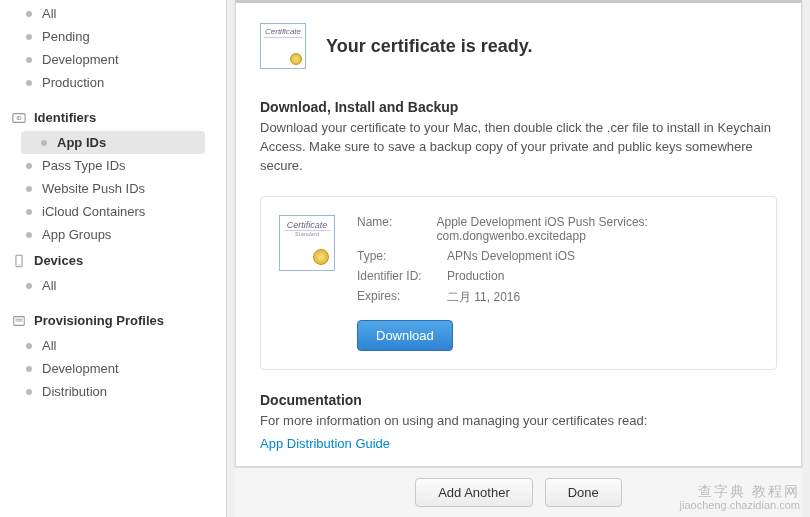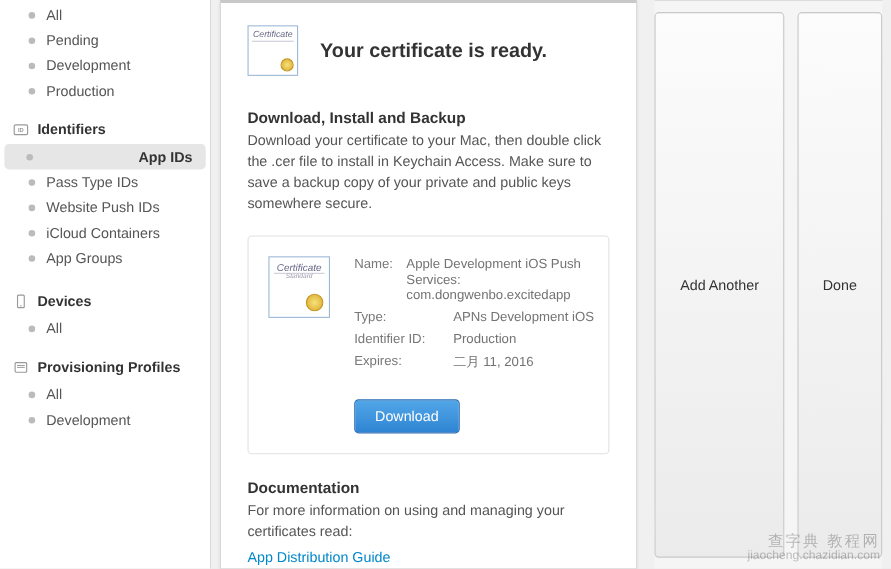--- a/index.html
+++ b/index.html
@@ -43,39 +43,38 @@
       display: flex;
       align-items: center;
       padding: 4px 12px 4px 26px;
       cursor: pointer;
       color: #555;
       font-size: 13px;
     }
     .sidebar-item.selected {
       background: #e6e6e6;
       border-radius: 4px;
-      margin: 0 4px;
+      margin: 0 21px;
       padding-left: 20px;
       font-weight: 600;
       color: #333;
-      justify-content: space-between;
     }
     .bullet {
       width: 6px;
       height: 6px;
       border-radius: 50%;
       background: #bbb;
       margin-right: 10px;
       flex-shrink: 0;
     }
     .main {
       flex: 1;
       background: #f0f0f0;
       display: flex;
-      flex-direction: row;
+      flex-direction: column;
       height: 100%;
     }
     .content-area {
       flex: 1;
       background: #fff;
       margin: 0 8px;
       box-shadow: 0 1px 3px rgba(0,0,0,0.1);
       border: 1px solid #d8d8d8;
       border-top: 3px solid #c8c8c8;
       overflow-y: auto;
@@ -190,21 +189,21 @@
     }
     .download-btn {
       background: linear-gradient(#52a7e8, #2f84d3);
       border: 1px solid #2a6eb5;
       color: #fff;
       padding: 7px 18px;
       border-radius: 4px;
       font-size: 13px;
       font-weight: 500;
       cursor: pointer;
-      margin-top: 19px;
+      margin-top: 8px;
     }
     .link {
       color: #0088cc;
       cursor: pointer;
       font-size: 13px;
     }
     .footer-bar {
       background: #f5f5f5;
       border-top: 1px solid #ddd;
       padding: 10px 0;
@@ -279,21 +278,21 @@
   </div>
   <div class="sidebar-item">
     <span class="bullet"></span>
     <span>iCloud Containers</span>
   </div>
   <div class="sidebar-item">
     <span class="bullet"></span>
     <span>App Groups</span>
   </div>
 
-  <div class="sidebar-section-header" style="margin-top:14px;text-align:right;">
+  <div class="sidebar-section-header" style="margin-top:1px;text-align:right;">
     <span class="section-icon">
       <svg viewBox="0 0 16 16">
           <rect x="4.5" y="1.5" width="7" height="13" rx="1" fill="none" stroke="#999" stroke-width="1.2"></rect>
           <circle cx="8" cy="12.5" r="0.7" fill="#999"></circle>
         </svg>
     </span>
     <span>Devices</span>
   </div>
   <div class="sidebar-item">
     <span class="bullet"></span>
@@ -310,20 +309,24 @@
     </span>
     <span>Provisioning Profiles</span>
   </div>
   <div class="sidebar-item">
     <span class="bullet"></span>
     <span>All</span>
   </div>
   <div class="sidebar-item">
     <span class="bullet"></span>
     <span>Development</span>
+  </div>
+  <div class="sidebar-item">
+    <span class="bullet"></span>
+    <span>Distribution</span>
   </div>
 </div>
 
 <div class="main">
   <div class="content-area">
     <div class="header-row">
       <div class="cert-icon-large">
         <div class="cert-header">Certificate</div>
         <div class="cert-seal"></div>
       </div>

